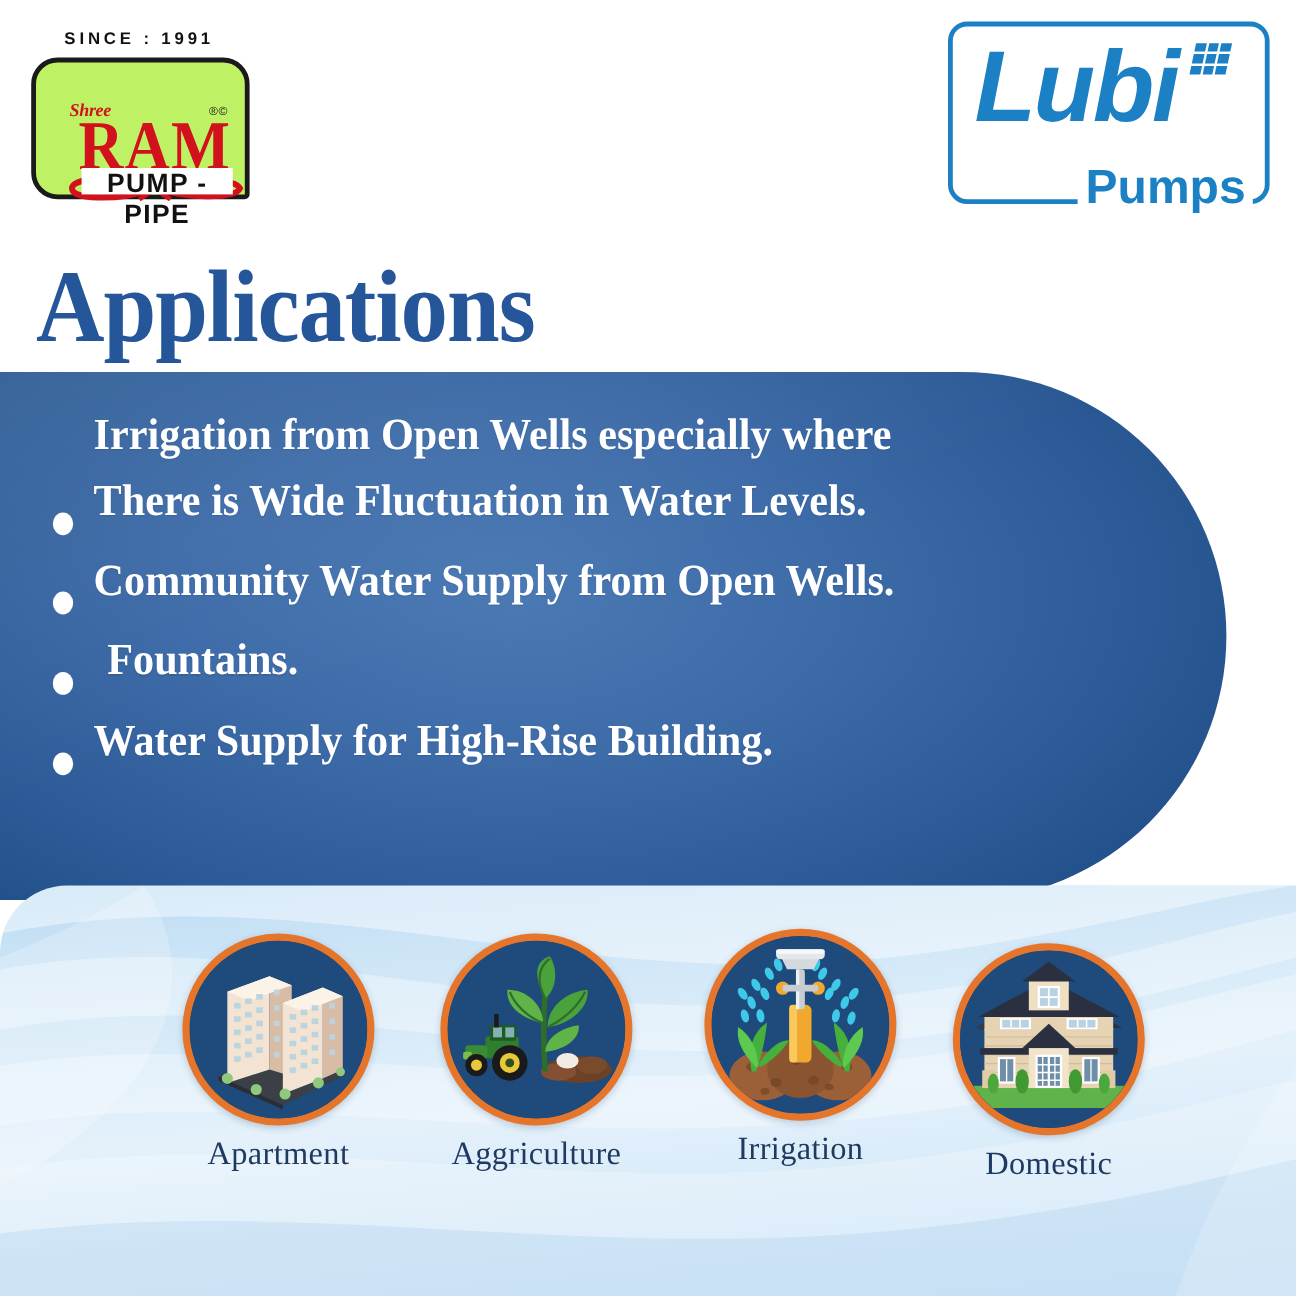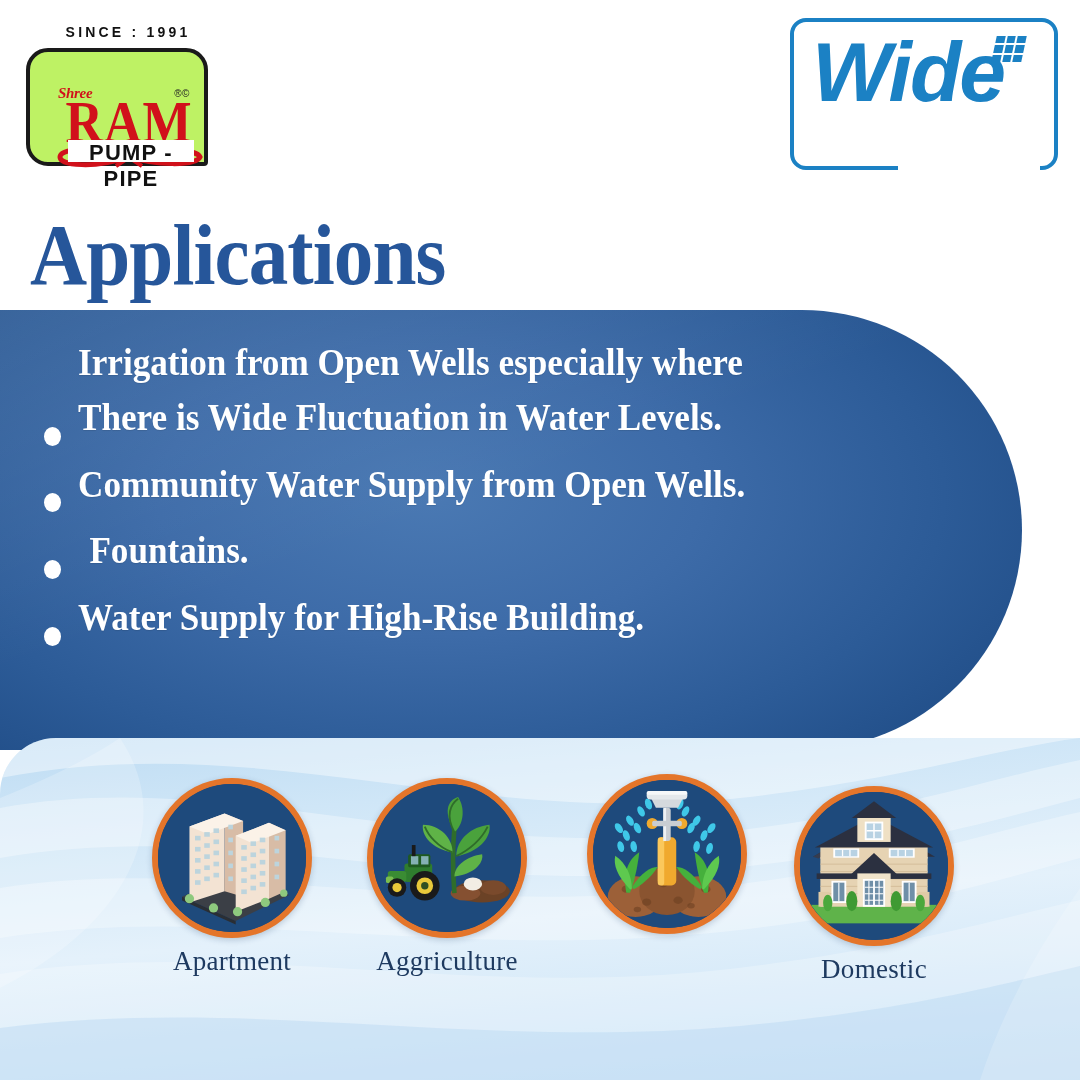--- a/index.html
+++ b/index.html
@@ -23,21 +23,21 @@
     background:#ffffff;
     z-index:5;
   }
 
   
   .ram-logo {
     position:absolute; left:16px; top:24px; width:200px; height:145px;
     z-index:8;
   }
   .ram-since {
-    position:absolute; left:12px; top:0; width:200px;
+    position:absolute; left:0; top:0; width:200px;
     text-align:center;
     font-family:"Liberation Sans", sans-serif;
     font-size:14px; font-weight:700; letter-spacing:3.2px;
     color:#111;
   }
   .ram-box {
     position:absolute; left:10px; top:24px; width:182px; height:118px;
     border:4px solid #1a1a1a;
     border-radius:22px 22px 4px 22px;
     background:#bef264;
@@ -217,32 +217,33 @@
       <div class="ram-pp-wrap">
         <span style="font-family:'Liberation Sans',sans-serif;font-size:22px;font-weight:700;letter-spacing:1.2px;color:#111;">PUMP - PIPE</span>
       </div>
     </div>
   </div>
 
   <div class="lubi-logo">
     <div class="lubi-frame">
       <div class="lubi-gap"></div>
     </div>
-    <div class="lubi-word">Wide</div>
+    <div class="lubi-word">Lubi</div>
     <div class="lubi-dots">
       <i></i>
         <i></i>
         <i></i>
         <i></i>
         <i></i>
         <i></i>
         <i></i>
         <i></i>
         <i></i>
     </div>
+    <div class="lubi-pumps">Pumps</div>
   </div>
 
   <div class="app-title">Applications</div>
 
   <div class="blue-panel">
     <div class="bullets">
 
       <div class="bullet-row">
         <span class="bullet-dot"></span>
         <span class="bullet-text">Irrigation from Open Wells especially where
@@ -439,20 +440,21 @@
           <rect x="76" y="30" width="3" height="36" fill="#eef1f4"></rect>
 
           <path d="M62 18 L98 18 L92 30 L68 30 Z" fill="#d5d9dd"></path>
           <rect x="58" y="12" width="44" height="9" rx="4" fill="#e4e8eb"></rect>
           <rect x="58" y="12" width="44" height="4" rx="2" fill="#f6f8f9"></rect>
           <circle cx="64" cy="47" r="6" fill="#f0a92e"></circle>
           <circle cx="96" cy="47" r="6" fill="#f0a92e"></circle>
           <rect x="64" y="44" width="32" height="6" rx="2" fill="#c9cdd2"></rect>
         </svg>
       </div>
+      <div class="icon-caption">Irrigation</div>
     </div>
 
     <div class="icon-item" style="left:772px; top:8px;">
       <div class="icon-circle">
         <svg viewBox="0 0 160 160">
           <rect width="160" height="160" fill="#1e4a7c"></rect>
 
           <rect x="0" y="122" width="160" height="20" fill="#5fb34a"></rect>
 
           <rect x="22" y="70" width="116" height="54" fill="#e6d3b3"></rect>

